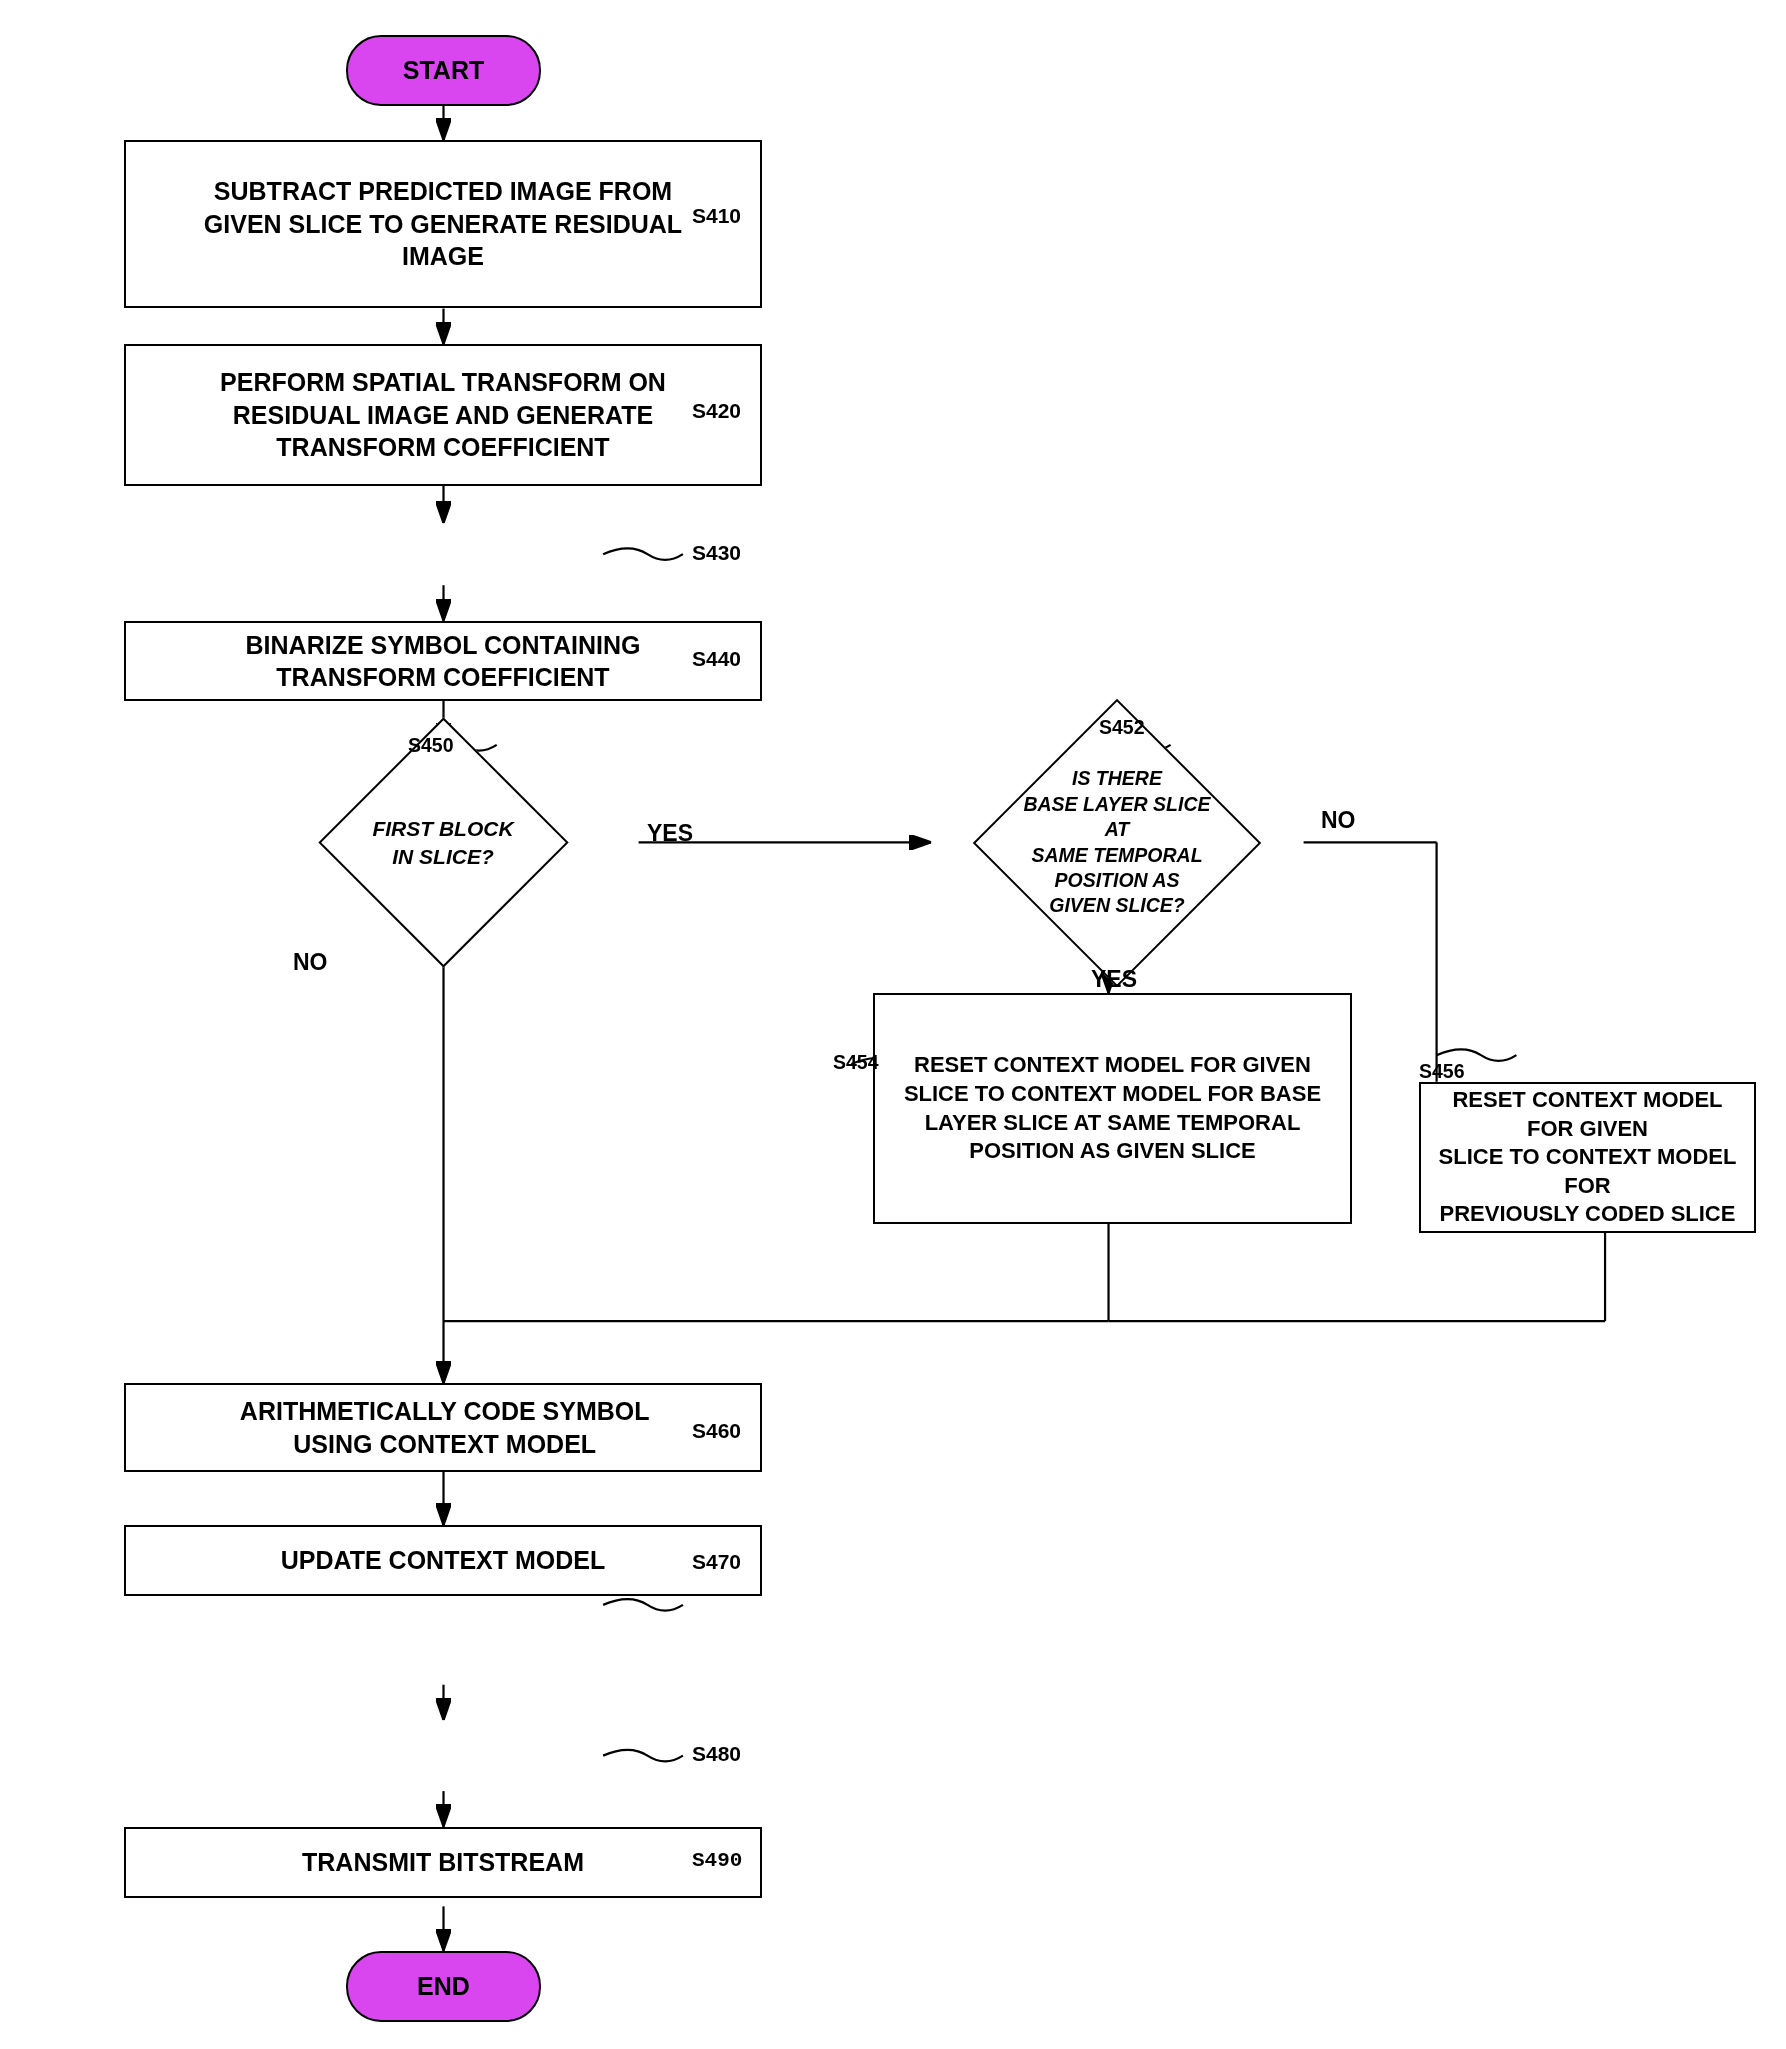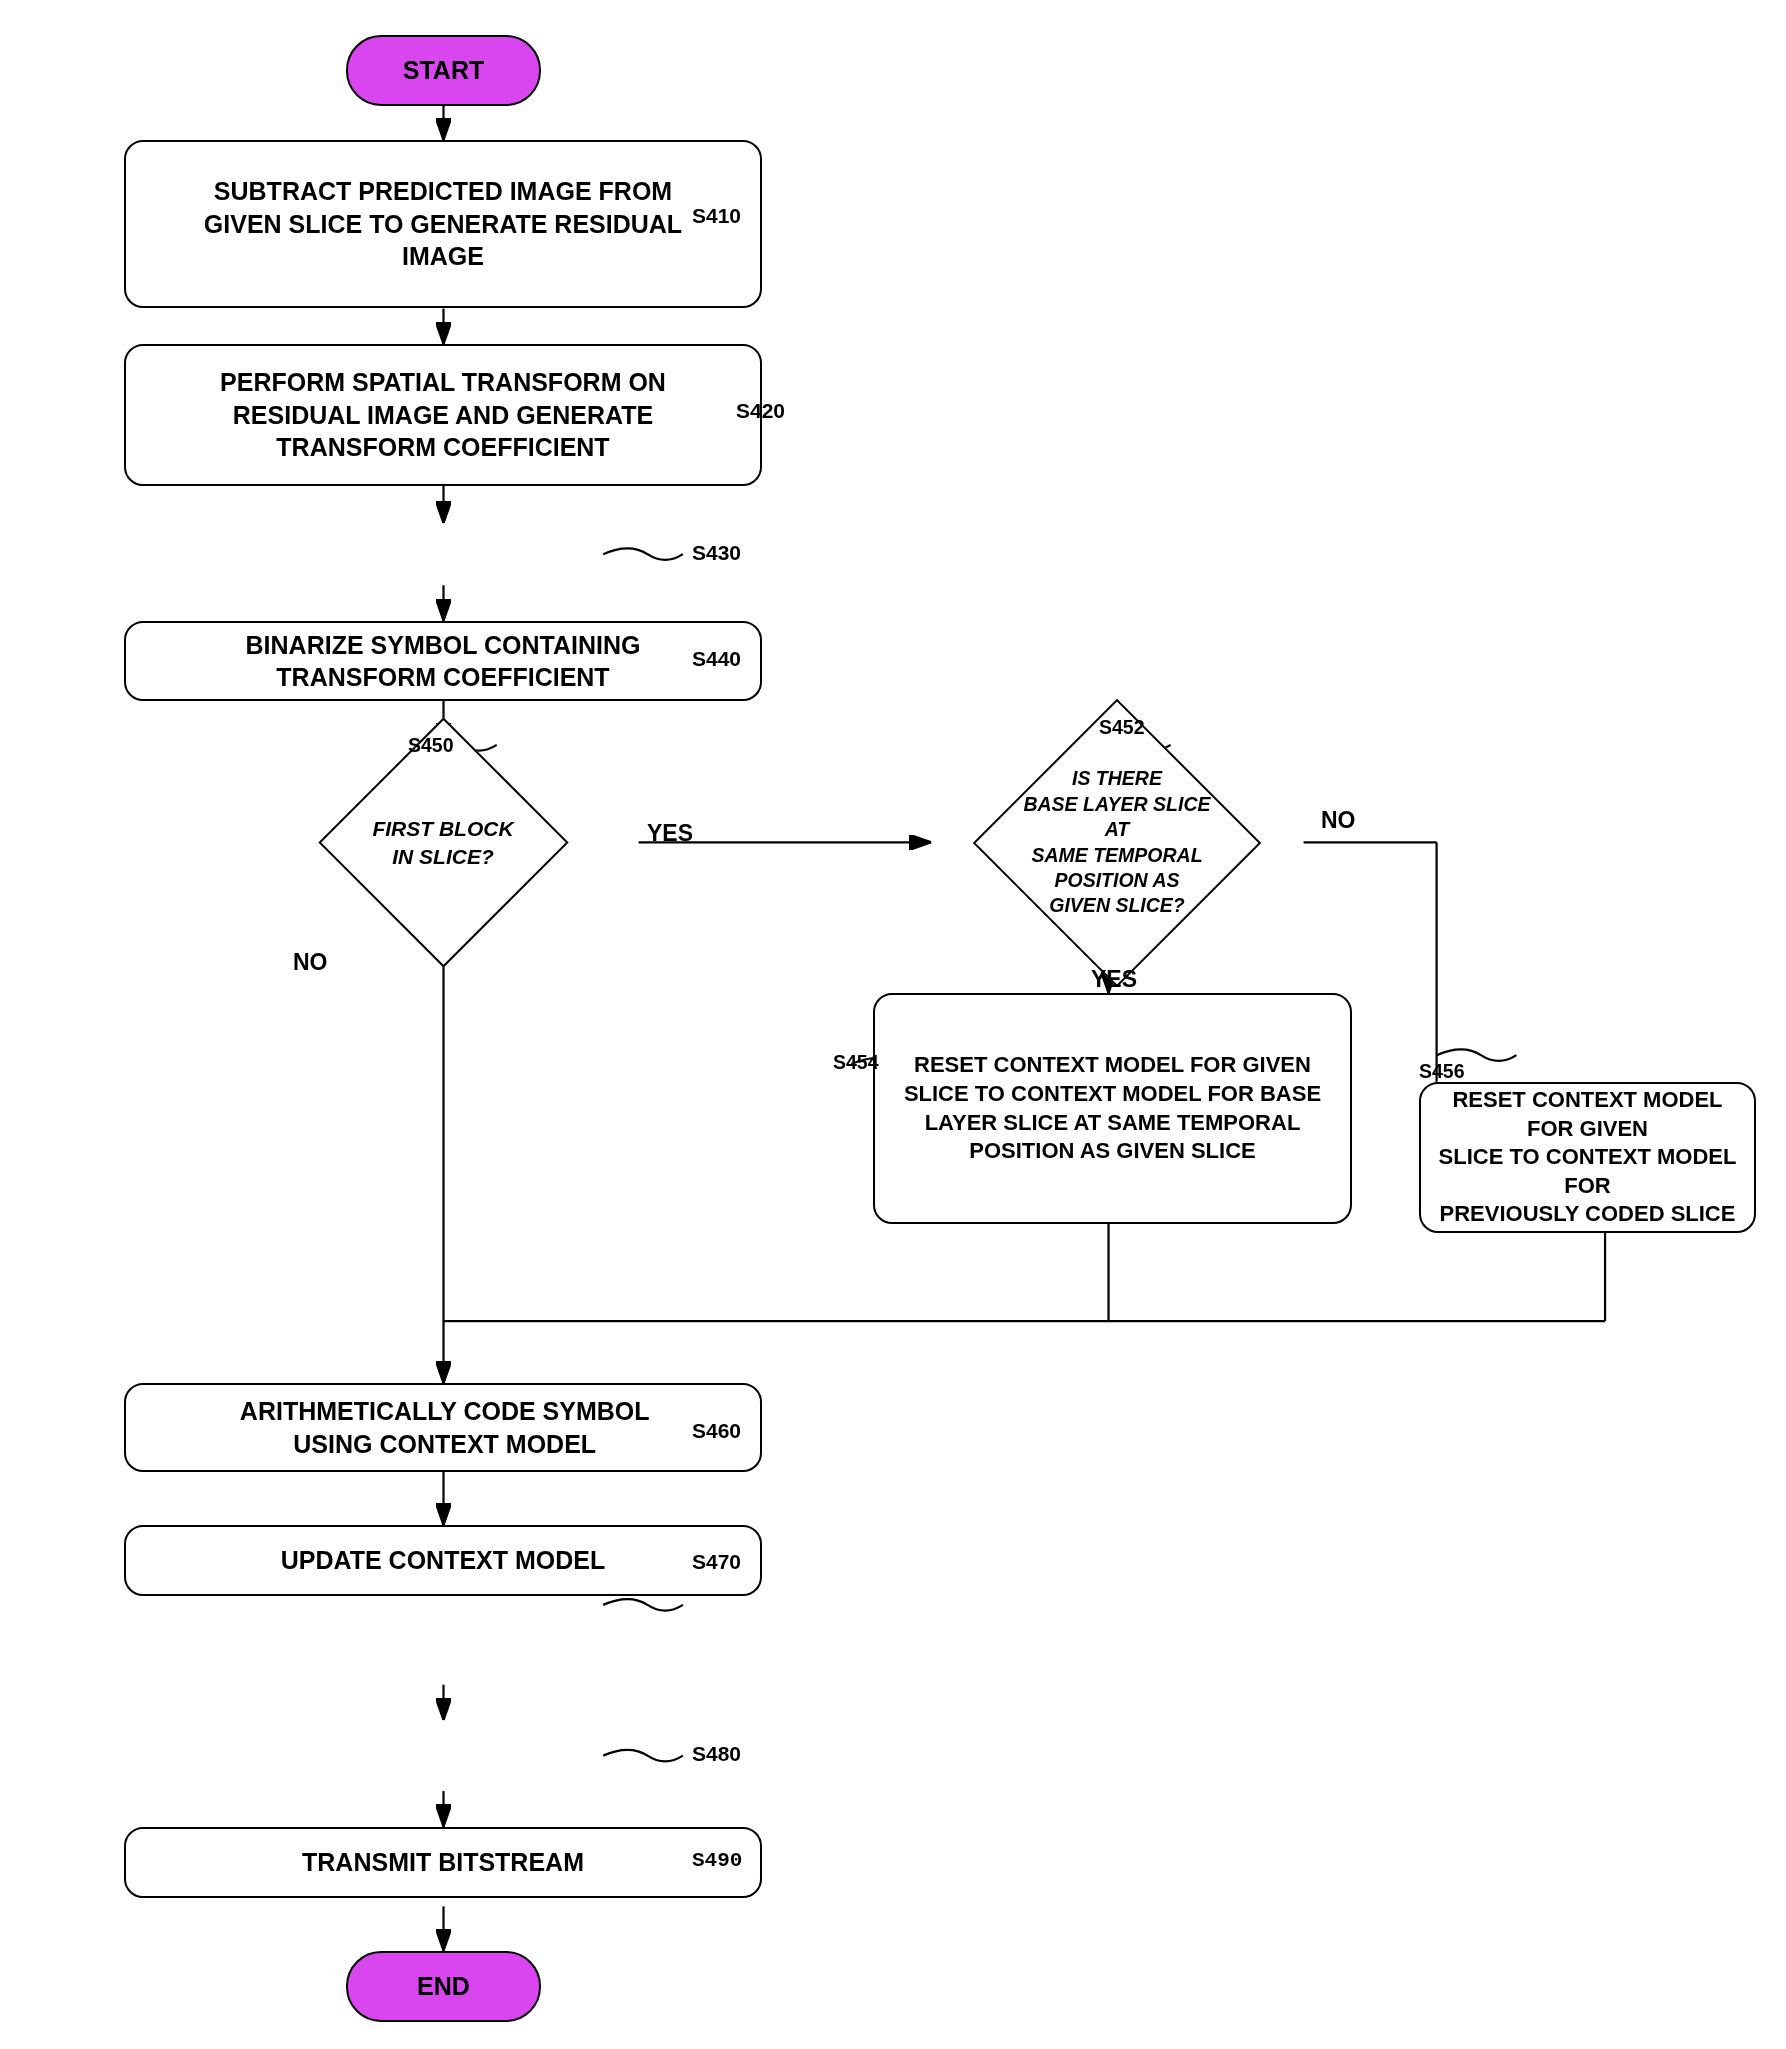--- a/index.html
+++ b/index.html
@@ -18,21 +18,20 @@
       height: 2050px;
     }
     .node {
       position: absolute;
       display: flex;
       align-items: center;
       justify-content: center;
       text-align: center;
       font-family: Arial, sans-serif;
       font-weight: bold;
-      border-radius: 19px;
     }
     .rect-node {
       border: 2.7px solid #000;
       background: #fff;
       font-size: 23px;
       line-height: 1.3;
       padding: 7px 10.6px;
     }
     .rounded-node {
       border: 2.7px solid #000;
@@ -161,21 +160,21 @@
   </div>
 
   <div class="node rect-node" style="left:124px; top:140px; width:638px; height:168px; font-size:25px;">
     <span>SUBTRACT PREDICTED IMAGE FROM<br>GIVEN SLICE TO GENERATE RESIDUAL<br>IMAGE</span>
   </div>
   <span class="label-text" style="left:692px; top:204px;">S410</span>
 
   <div class="node rect-node" style="left:124px; top:344px; width:638px; height:142px; font-size:25px;">
     <span>PERFORM SPATIAL TRANSFORM ON<br>RESIDUAL IMAGE AND GENERATE<br>TRANSFORM COEFFICIENT</span>
   </div>
-  <span class="label-text" style="left:692px; top:399px;margin-left:44px;">S420</span>
+  <span class="label-text" style="left:692px; top:399px;">S420</span>
 
   <span class="label-text" style="left:692px; top:541px;">S430</span>
 
   <div class="node rect-node" style="left:124px; top:621px; width:638px; height:80px; font-size:25px;">
     <span>BINARIZE SYMBOL CONTAINING<br>TRANSFORM COEFFICIENT</span>
   </div>
   <span class="label-text" style="left:692px; top:647px;">S440</span>
 
   <div class="diamond-node" style="left:248px; top:745px; width:390px; height:195px;">
     <div class="diamond-inner" style="width:177px; height:177px;"></div>

